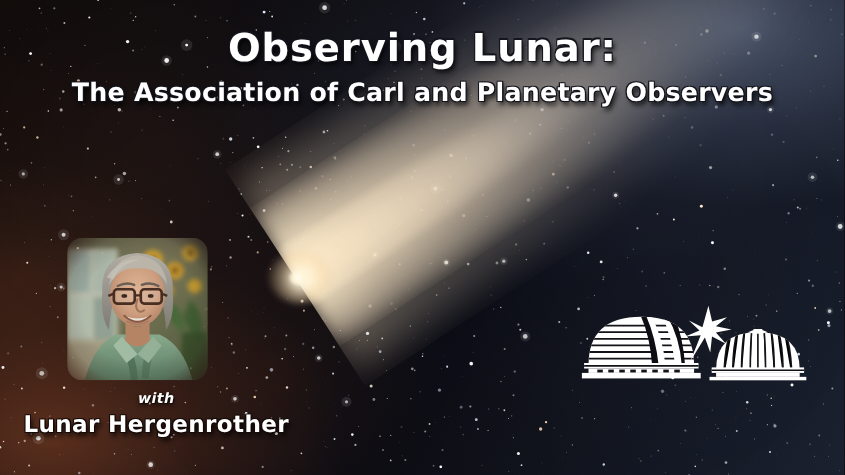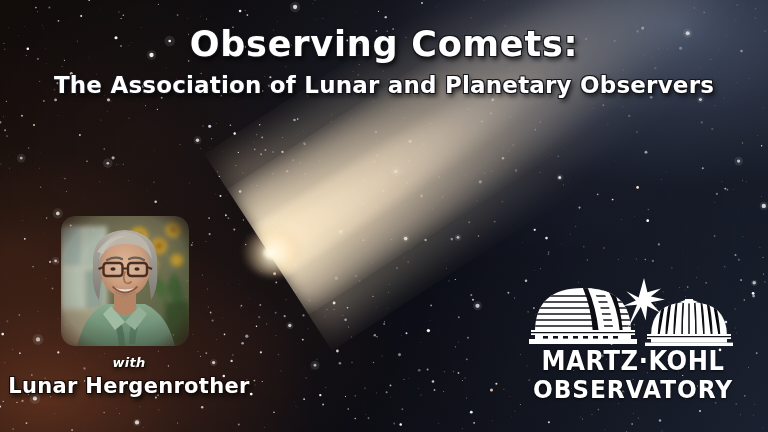--- a/index.html
+++ b/index.html
@@ -180,20 +180,21 @@
   .portrait svg { display:block; width:100%; height:100%; }
 
   
   .credit {
     position: absolute;
     left: 0;
     top: 355px;
     width: 258px;
     text-align: center;
     z-index: 6;
+    padding-left: 13px;
   }
   .credit-with {
     font-family: "DejaVu Sans", sans-serif;
     font-size: 13px;
     font-weight: 700;
     font-style: italic;
     color: #ffffff;
     letter-spacing: 0.3px;
     text-shadow: 1px 1px 0 rgba(18,10,6,0.9), 0 2px 4px rgba(0,0,0,0.85);
   }
@@ -1224,22 +1225,22 @@
 
   <div class="comet-layer">
     <div class="comet-tail wide"></div>
     <div class="comet-tail"></div>
     <div class="comet-tail core"></div>
     <div class="comet-coma"></div>
     <div class="comet-nucleus"></div>
   </div>
 
   <div class="title-block">
-    <div class="title-main">Observing Comets:</div>
-    <div class="title-sub">The Association of Lunar and Planetary Observers</div>
+    <div class="title-main">Observing Lunar:</div>
+    <div class="title-sub">The Association of Carl and Planetary Observers</div>
   </div>
 
   <div class="portrait-wrap">
     <div class="portrait">
       <svg viewBox="0 0 128 130" preserveAspectRatio="none" aria-hidden="true">
         <defs>
           <linearGradient id="bgwall" x1="0" y1="0" x2="1" y2="1">
             <stop offset="0%" stop-color="#6a6a52"></stop>
             <stop offset="45%" stop-color="#7d7a5c"></stop>
             <stop offset="100%" stop-color="#4e5a3a"></stop>
@@ -1414,19 +1415,15 @@
           <path d="M158 25 h8 v3 h-8 z" fill="#ffffff"></path>
 
           <rect x="120" y="60" width="84" height="5" fill="#ffffff"></rect>
           <path d="M120 62.6 H204" stroke="#121218" stroke-width="1.3"></path>
           <rect x="124" y="65" width="76" height="3.6" fill="#ffffff"></rect>
           <rect x="118" y="68.6" width="88" height="3.4" fill="#ffffff"></rect>
         </g>
       </svg>
     </div>
 
-    <div class="logo-text">
-      <div class="logo-line1">MARTZ·KOHL</div>
-      <div class="logo-line2">OBSERVATORY</div>
-    </div>
   </div>
 
 </div>
 
 </body></html>

